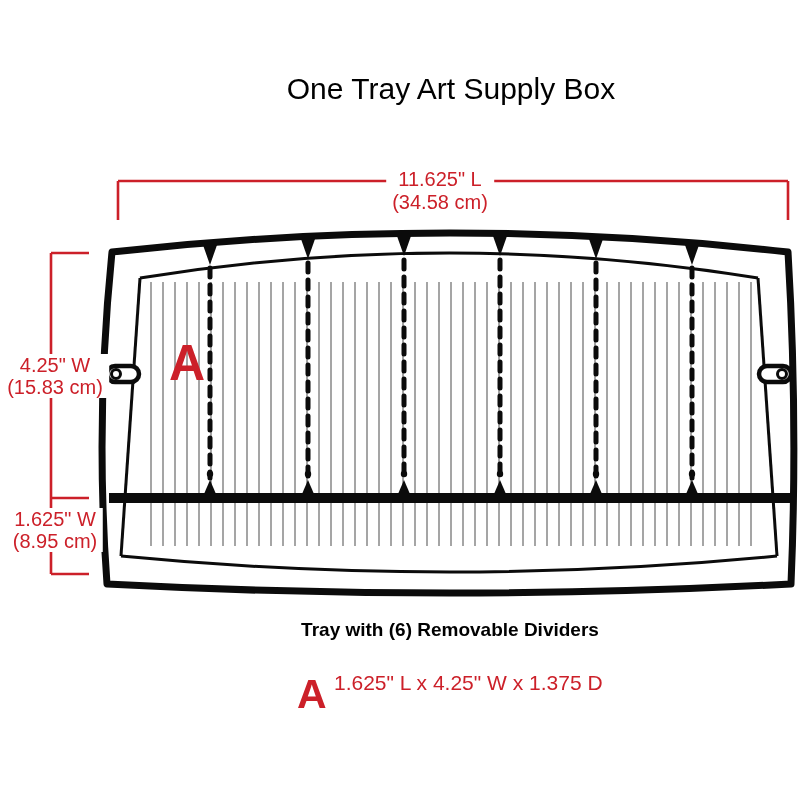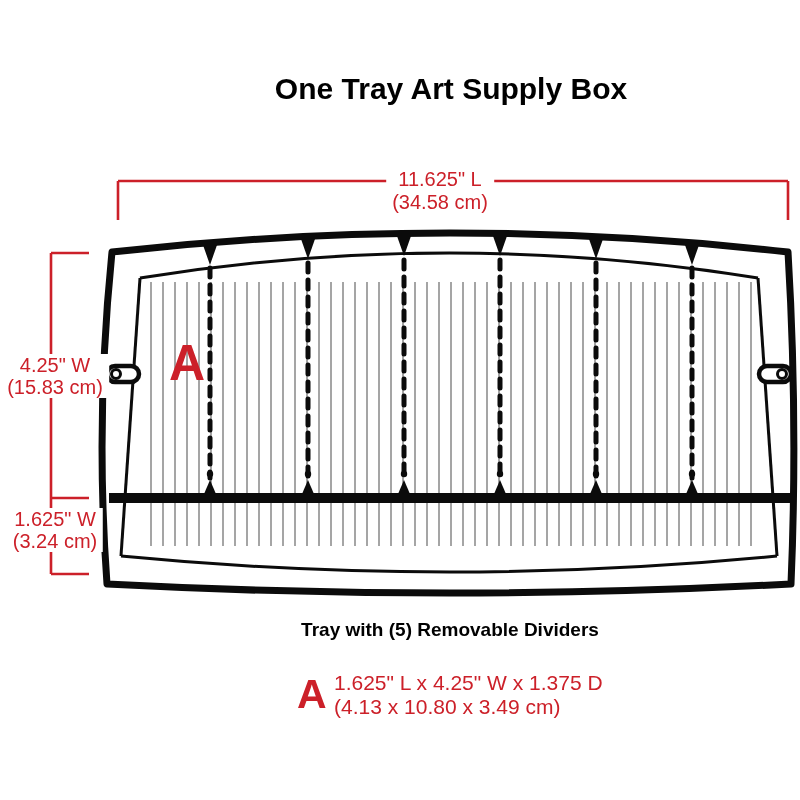--- a/index.html
+++ b/index.html
@@ -4,21 +4,21 @@
 <style>
   html,body{margin:0;padding:0;}
   body{
     width:800px;height:800px;position:relative;background:#ffffff;
     font-family:"Liberation Sans","DejaVu Sans",sans-serif;
     overflow:hidden;
   }
   .abs{position:absolute;}
   .centered{transform:translateX(-50%);text-align:center;white-space:nowrap;}
   .title{
-    left:451px;top:72px;font-size:30px;font-weight:bold;color:#000;
+    left:451px;top:72px;font-size:30px;font-weight:normal;color:#000;
     letter-spacing:0px;
   }
   .dim{
     color:#CC2029;font-size:20px;line-height:23px;background:#ffffff;
     padding:0 6px;
   }
   .dim-left{line-height:22px;}
   .tray-marker{
     left:169px;top:338px;font-size:50px;font-weight:bold;color:#CC2029;
     line-height:50px;
@@ -125,24 +125,23 @@
   <div>(34.58 cm)</div>
 </div>
 
 <div class="abs centered dim dim-left" style="left:55px;top:354px;">
   <div>4.25" W</div>
   <div>(15.83 cm)</div>
 </div>
 
 <div class="abs centered dim dim-left" style="left:55px;top:508px;">
   <div>1.625" W</div>
-  <div>(3.24 cm)</div>
+  <div>(8.95 cm)</div>
 </div>
 
 <div class="abs tray-marker">A</div>
 
-<div class="abs centered caption">Tray with (5) Removable Dividers</div>
+<div class="abs centered caption">Tray with (6) Removable Dividers</div>
 
 <div class="abs legend-marker">A</div>
 <div class="abs legend-text">
   <div>1.625" L x 4.25" W x 1.375 D</div>
-  <div>(4.13 x 10.80 x 3.49 cm)</div>
 </div>
 
 </body></html>

